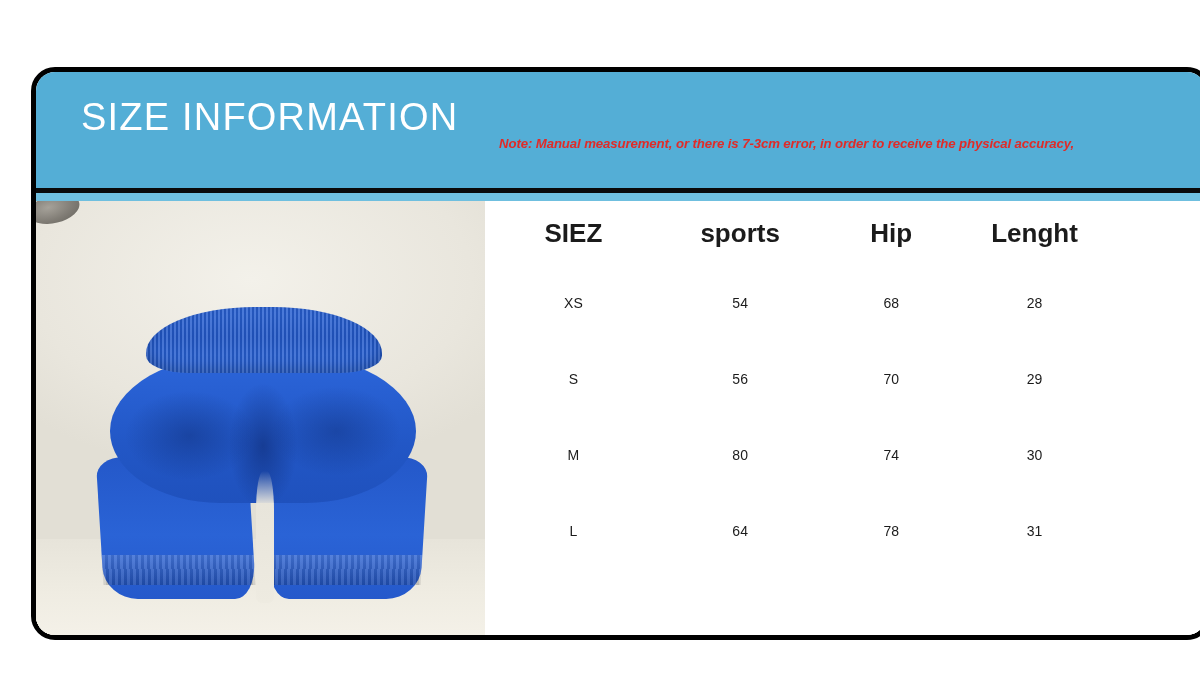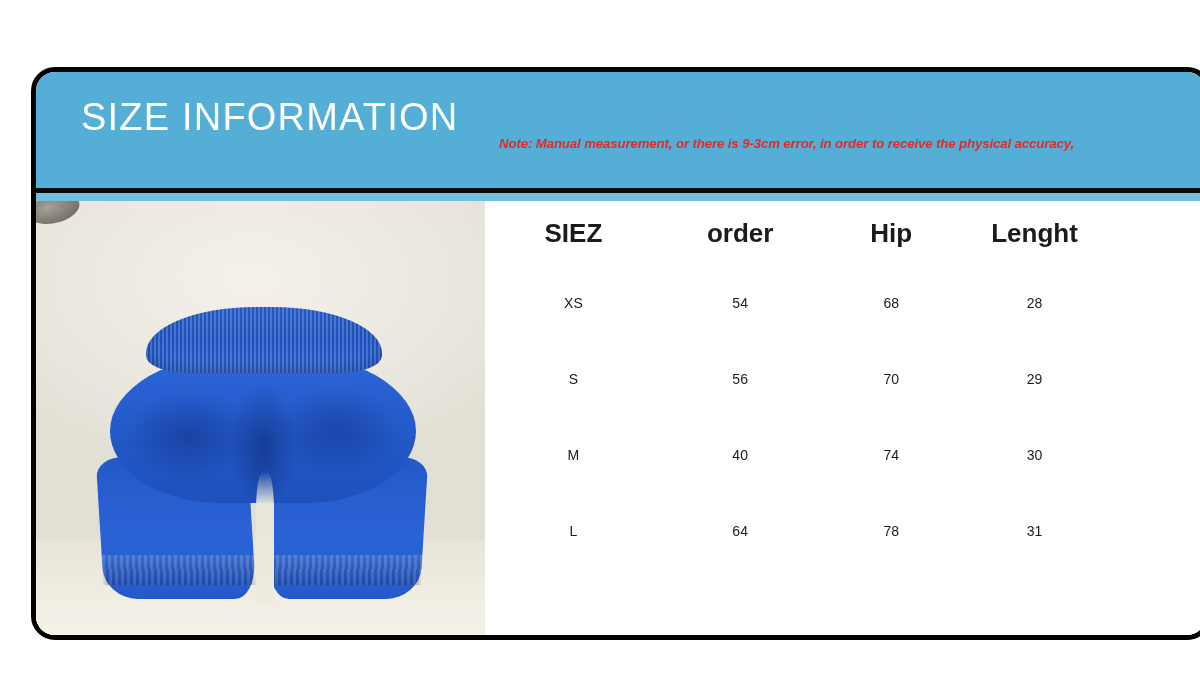--- a/index.html
+++ b/index.html
@@ -253,21 +253,21 @@
 <body>
 
 <div id="stage">
 
   <div class="card">
 
     <div class="header-band">
       <div class="header-title">SIZE INFORMATION</div>
 
       <div class="header-note">
-        <span class="note-line">Note: Manual measurement, or there is 9-3cm error, in order to receive the physical accuracy,</span>
+        <span class="note-line">Note: Manual measurement, or there is 7-3cm error, in order to receive the physical accuracy,</span>
       </div>
     </div>
 
     <div class="header-rule"></div>
     <div class="blue-strip"></div>
 
     <div class="body-area">
 
       <div class="photo">
         <div class="photo-bg"></div>
@@ -291,41 +291,41 @@
         <table class="size-table">
           <colgroup>
             <col class="col-size">
             <col class="col-waist">
             <col class="col-hip">
             <col class="col-length">
           </colgroup>
           <thead>
             <tr>
               <th>SIEZ</th>
-              <th>order</th>
+              <th>sports</th>
               <th>Hip</th>
               <th>Lenght</th>
             </tr>
           </thead>
           <tbody>
             <tr>
               <td>XS</td>
               <td>54</td>
               <td>68</td>
               <td>28</td>
             </tr>
             <tr>
               <td>S</td>
               <td>56</td>
               <td>70</td>
               <td>29</td>
             </tr>
             <tr>
               <td>M</td>
-              <td>40</td>
+              <td>80</td>
               <td>74</td>
               <td>30</td>
             </tr>
             <tr>
               <td>L</td>
               <td>64</td>
               <td>78</td>
               <td>31</td>
             </tr>
           </tbody>

